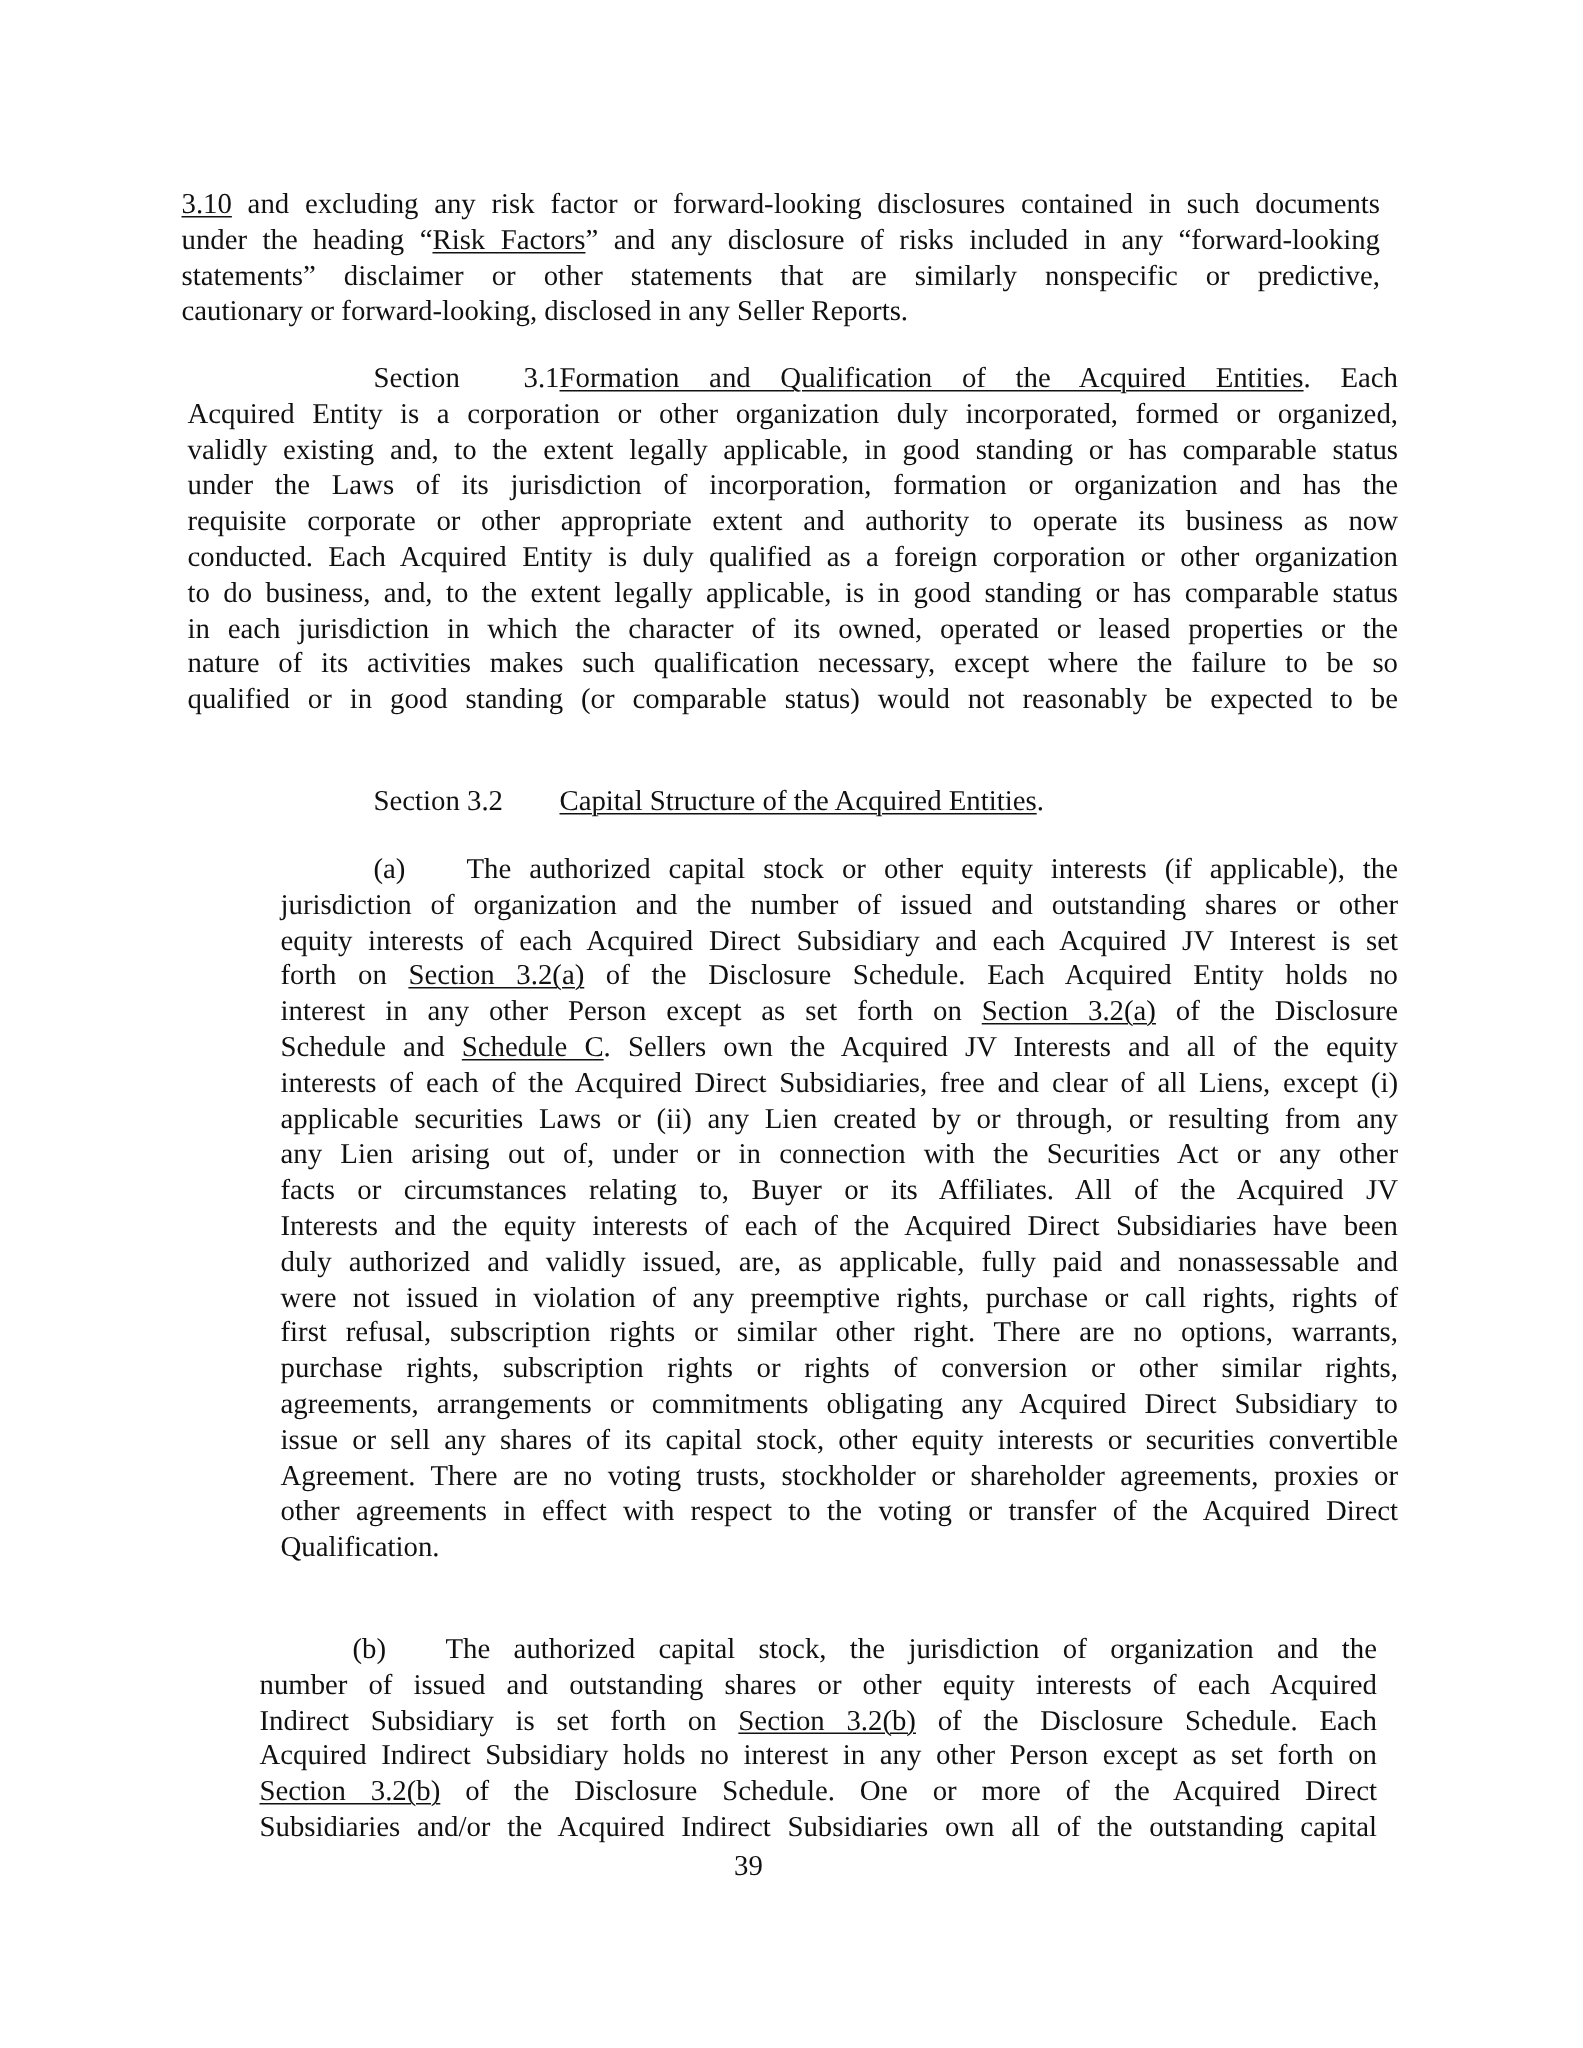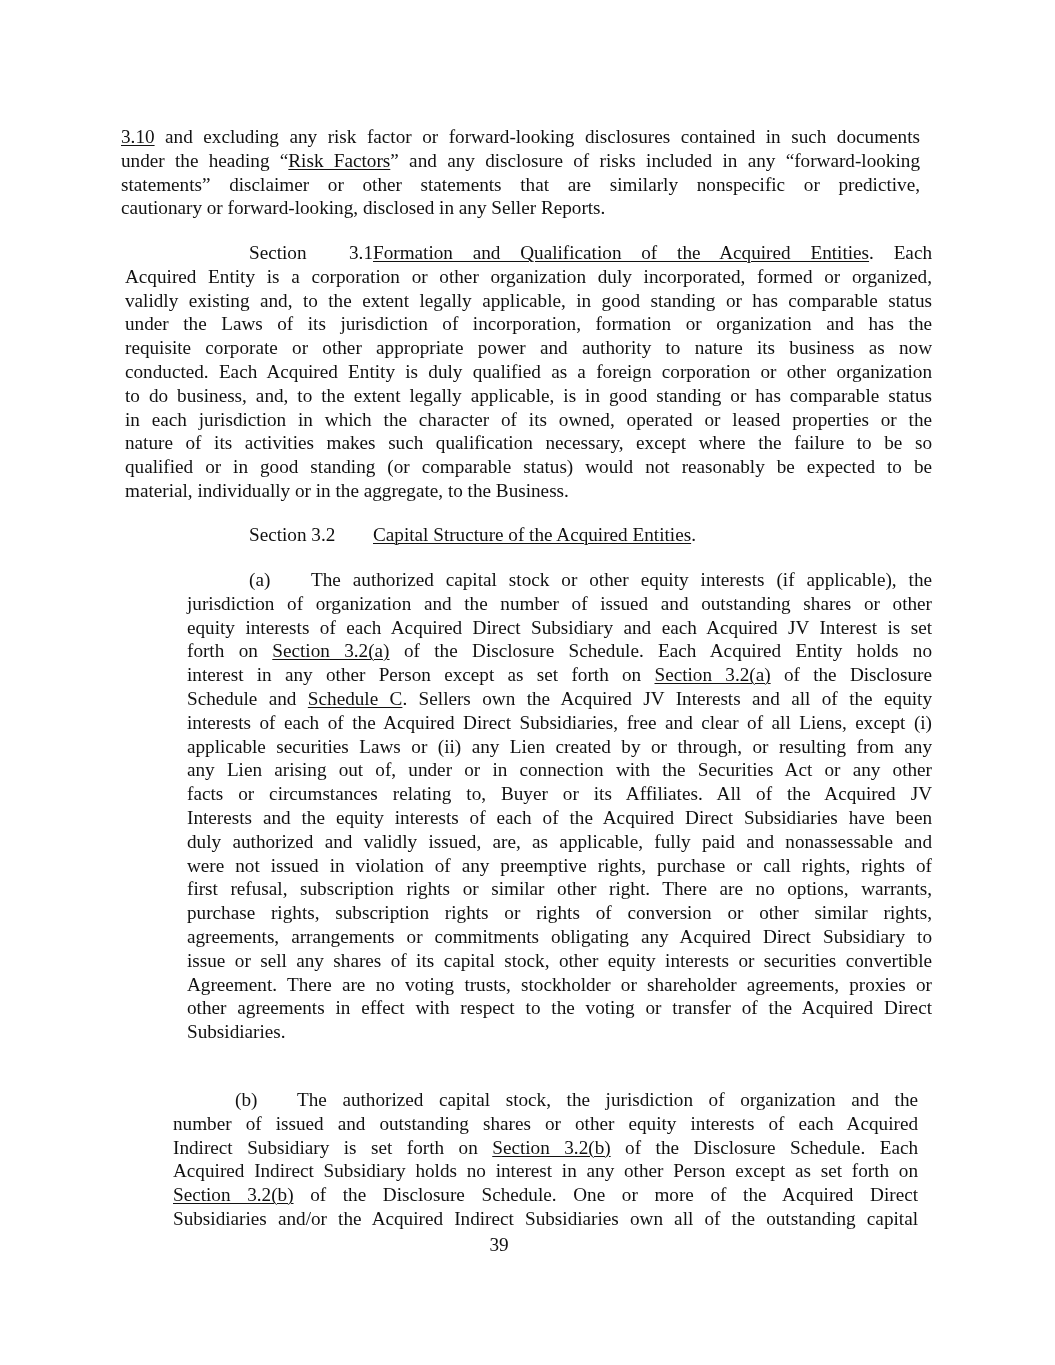--- a/index.html
+++ b/index.html
@@ -70,27 +70,26 @@
     <span class="line"><span>under the heading “</span><span class="u">Risk Factors</span><span>” and any disclosure of risks included in any “forward-looking</span></span>
     <span class="line">statements” disclaimer or other statements that are similarly nonspecific or predictive,</span>
     <span class="line last">cautionary or forward-looking, disclosed in any Seller Reports.</span>
   </div>
 
   <div class="para p1">
     <span class="line indent-sec"><span class="tab-sec">Section 3.1</span><span class="u">Formation and Qualification of the Acquired Entities</span><span>.  Each</span></span>
     <span class="line">Acquired Entity is a corporation or other organization duly incorporated, formed or organized,</span>
     <span class="line">validly existing and, to the extent legally applicable, in good standing or has comparable status</span>
     <span class="line">under the Laws of its jurisdiction of incorporation, formation or organization and has the</span>
-    <span class="line">requisite corporate or other appropriate power and authority to nature its business as now</span>
+    <span class="line">requisite corporate or other appropriate extent and authority to operate its business as now</span>
     <span class="line">conducted.  Each Acquired Entity is duly qualified as a foreign corporation or other organization</span>
     <span class="line">to do business, and, to the extent legally applicable, is in good standing or has comparable status</span>
     <span class="line">in each jurisdiction in which the character of its owned, operated or leased properties or the</span>
     <span class="line">nature of its activities makes such qualification necessary, except where the failure to be so</span>
     <span class="line">qualified or in good standing (or comparable status) would not reasonably be expected to be</span>
-    <span class="line last">material, individually or in the aggregate, to the Business.</span>
   </div>
 
   <div class="para p2">
     <span class="line last indent-sec"><span class="tab-sec">Section 3.2</span><span class="u">Capital Structure of the Acquired Entities</span><span>.</span></span>
   </div>
 
   <div class="para pa">
     <span class="line indent-sub"><span class="tab-sub">(a)</span><span>The authorized capital stock or other equity interests (if applicable), the</span></span>
     <span class="line">jurisdiction of organization and the number of issued and outstanding shares or other</span>
     <span class="line">equity interests of each Acquired Direct Subsidiary and each Acquired JV Interest is set</span>
@@ -103,21 +102,21 @@
     <span class="line">facts or circumstances relating to, Buyer or its Affiliates.  All of the Acquired JV</span>
     <span class="line">Interests and the equity interests of each of the Acquired Direct Subsidiaries have been</span>
     <span class="line">duly authorized and validly issued, are, as applicable, fully paid and nonassessable and</span>
     <span class="line">were not issued in violation of any preemptive rights, purchase or call rights, rights of</span>
     <span class="line">first refusal, subscription rights or similar other right.  There are no options, warrants,</span>
     <span class="line">purchase rights, subscription rights or rights of conversion or other similar rights,</span>
     <span class="line">agreements, arrangements or commitments obligating any Acquired Direct Subsidiary to</span>
     <span class="line">issue or sell any shares of its capital stock, other equity interests or securities convertible</span>
     <span class="line">Agreement.  There are no voting trusts, stockholder or shareholder agreements, proxies or</span>
     <span class="line">other agreements in effect with respect to the voting or transfer of the Acquired Direct</span>
-    <span class="line last">Subsidiaries.</span>
+    <span class="line last">Qualification.</span>
   </div>
 
   <div class="para pb">
     <span class="line indent-sub"><span class="tab-sub">(b)</span><span>The authorized capital stock, the jurisdiction of organization and the</span></span>
     <span class="line">number of issued and outstanding shares or other equity interests of each Acquired</span>
     <span class="line"><span>Indirect Subsidiary is set forth on </span><span class="u">Section 3.2(b)</span><span> of the Disclosure Schedule.  Each</span></span>
     <span class="line">Acquired Indirect Subsidiary holds no interest in any other Person except as set forth on</span>
     <span class="line"><span class="u">Section 3.2(b)</span><span> of the Disclosure Schedule. One or more of the Acquired Direct</span></span>
     <span class="line">Subsidiaries and/or the Acquired Indirect Subsidiaries own all of the outstanding capital</span>
   </div>

